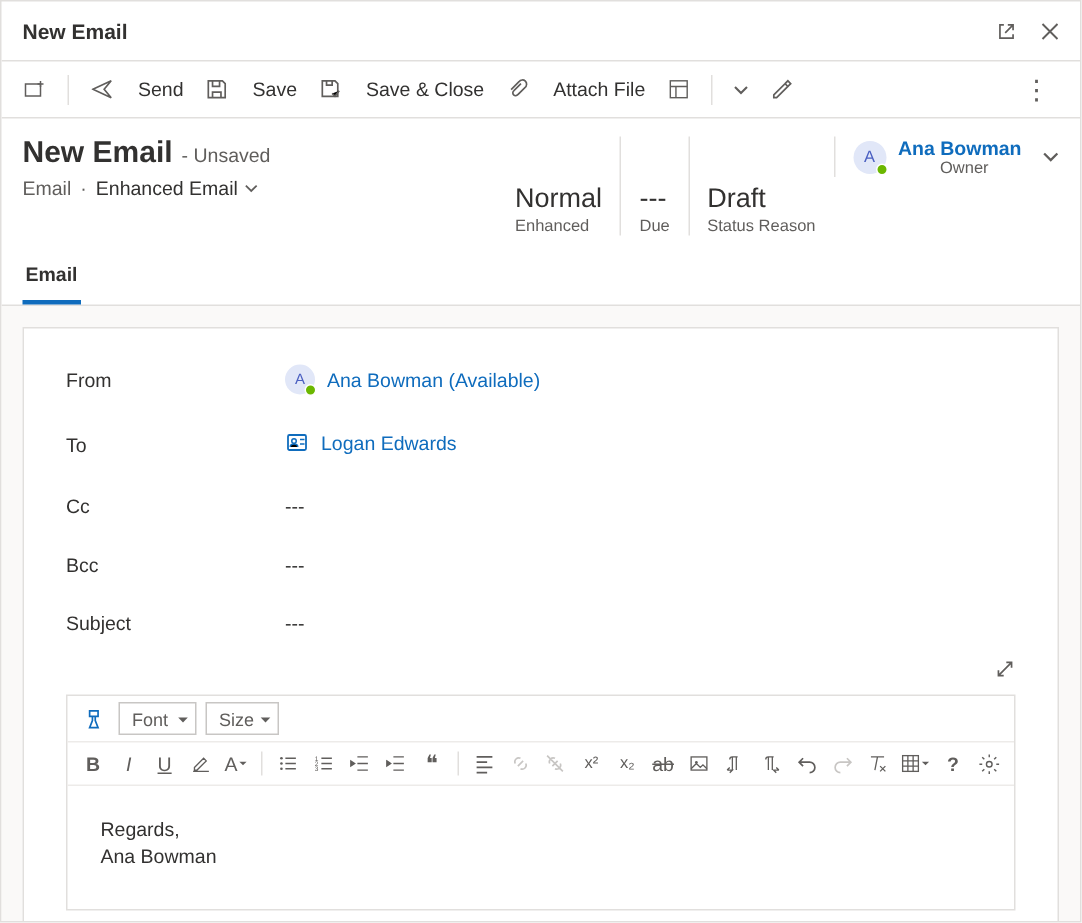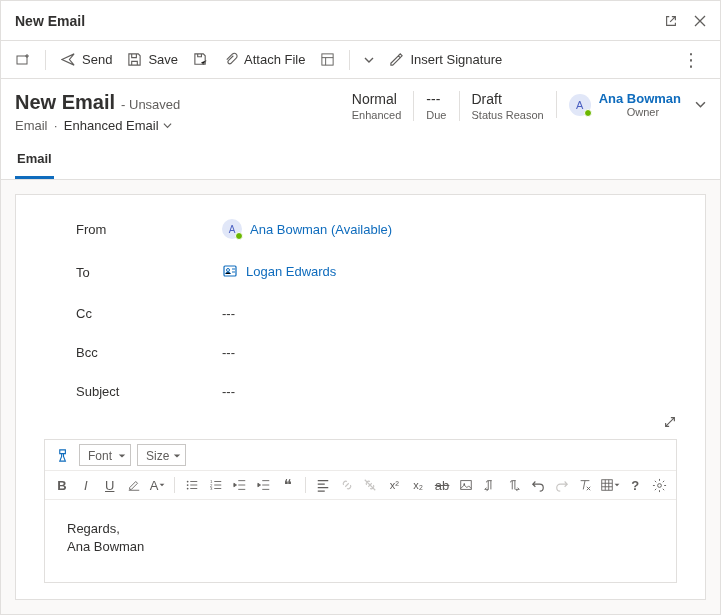--- a/index.html
+++ b/index.html
@@ -20,61 +20,61 @@
   }
   .titlebar .title { font-weight: 600; font-size: 14px; }
   .titlebar .title-icons { display: flex; gap: 16px; align-items: center; }
   .ic { display: inline-flex; align-items: center; justify-content: center; }
 
   
   .toolbar {
     display: flex; align-items: center; gap: 14px;
     height: 38px; padding: 0 14px; border-bottom: 1px solid #e1dfdd;
   }
-  .tbtn { display: inline-flex; align-items: center; gap: 6px; cursor: pointer; color: #323130; }
+  .tbtn { display: inline-flex; align-items: center; gap: 16px; cursor: pointer; color: #323130; }
   .tbtn .icn { width: 16px; height: 16px; display:inline-flex; align-items:center; justify-content:center; }
   .vsep { width: 1px; height: 20px; background: #e1dfdd; }
   .kebab { font-size: 18px; letter-spacing: 2px; color: #605e5c; padding-right:4px; cursor:pointer;}
   svg { display:block; }
 
   
   .header {
     display: flex; justify-content: space-between; align-items: flex-start;
     padding: 12px 14px 6px 14px;
   }
   .header-left { display:flex; flex-direction:column; gap:4px; }
   .h-title { display:flex; align-items:baseline; gap:6px;}
   .h-title .big { font-size: 20px; font-weight:600; }
   .h-title .unsaved { color:#605e5c; font-size:13px; }
   .breadcrumb { display:flex; align-items:center; gap:6px; color:#605e5c; font-size:13px;}
   .bc-link { color:#323130; cursor:pointer; display:inline-flex; align-items:center; gap:4px;}
 
   .header-right { display:flex; align-items:flex-start; gap:0;}
   .meta { padding: 0 12px; border-left:1px solid #e1dfdd; }
   .meta:first-child { border-left:none; padding-left:0;}
-  .meta .v { font-size:14px; color:#323130; }
+  .meta .v { font-size:18px; color:#323130;margin-top:31px; }
   .meta .l { font-size:11px; color:#605e5c; margin-top:2px;}
   .owner { display:flex; align-items:center; gap:8px; padding-left:12px; border-left:1px solid #e1dfdd;}
   .avatar { position:relative; width:22px; height:22px; border-radius:50%; background:#e1e7f8; color:#4a5fc1; font-size:11px; display:flex; align-items:center; justify-content:center;}
   .presence { position:absolute; right:-1px; bottom:-1px; width:8px; height:8px; background:#6bb700; border:1.5px solid #fff; border-radius:50%;}
   .owner-info .n { color:#0f6cbd; font-weight:600; font-size:13px;}
   .owner-info .r { color:#605e5c; font-size:11px;margin-left:28px;}
   .owner-chev { margin-left:6px;}
 
   
   .tabs { display:flex; gap:20px; padding: 6px 14px 0 14px;}
   .tab { padding:6px 2px 10px 2px; font-weight:600; color:#323130; cursor:pointer; border-bottom:3px solid transparent;}
   .tab.active { border-bottom-color:#0f6cbd; color:#323130;}
   .tab-underline { height:1px; background:#e1dfdd; }
 
   
   .form-bg { background:#faf9f8; padding:14px; }
   .card { background:#fff; border:1px solid #e1dfdd; padding:12px 28px 16px 28px;}
   .frow { display:flex; align-items:center; padding:12px 0; }
-  .flabel { width:146px; color:#323130; font-size:13px;margin-left:32px;}
+  .flabel { width:146px; color:#323130; font-size:13px;}
   .fvalue { flex:1; font-size:13px;}
   .person { display:inline-flex; align-items:center; gap:8px; color:#0f6cbd;}
   .person .avatar { width:20px; height:20px; font-size:10px;}
   .contact-ic { width:16px; height:16px; color:#0f6cbd;}
   .dashes { color:#323130;}
   .expand-row { display:flex; justify-content:flex-end; padding:4px 0 10px 0;}
 
   
   .editor { border:1px solid #e1dfdd; }
   .edrow { display:flex; align-items:center; gap:6px; padding:4px 8px; border-bottom:1px solid #edebe9; flex-wrap:nowrap;}
@@ -130,20 +130,21 @@
     </span>
     <span>Save</span>
   </span>
   <span class="tbtn">
     <span class="icn">
       <svg width="15" height="15" viewBox="0 0 16 16">
           <path fill="none" stroke="#605e5c" stroke-width="1.2" d="M2 2h9l2 2v9H2zM5 2v3h4V2"></path>
           <path stroke="#605e5c" stroke-width="1.2" d="M9 11l2 2 3-4"></path>
         </svg>
     </span>
+    <span>Save &amp; Close</span>
   </span>
   <span class="tbtn">
     <span class="icn">
       <svg width="15" height="15" viewBox="0 0 16 16">
           <path fill="none" stroke="#605e5c" stroke-width="1.2" d="M11 4l-5 5a2 2 0 102.8 2.8l5-5a3 3 0 10-4.2-4.2L4 8.2"></path>
         </svg>
     </span>
     <span>Attach File</span>
   </span>
   <span class="tbtn">
@@ -159,21 +160,20 @@
     <svg width="10" height="10" viewBox="0 0 10 10">
         <path fill="none" stroke="#605e5c" stroke-width="1.4" d="M1 3l4 4 4-4"></path>
       </svg>
   </span>
   <span class="tbtn">
     <span class="icn">
       <svg width="15" height="15" viewBox="0 0 16 16">
           <path fill="none" stroke="#605e5c" stroke-width="1.2" d="M2 12l8-8 2 2-8 8H2zM10 4l2-2 2 2-2 2"></path>
         </svg>
     </span>
-    <span>Insert Signature</span>
   </span>
   <span style="flex:1"></span>
   <span class="kebab">⋮</span>
 </div>
 
 <div class="header">
   <div class="header-left">
     <div class="h-title">
       <span class="big">New Email</span>
       <span class="unsaved">- Unsaved</span>

